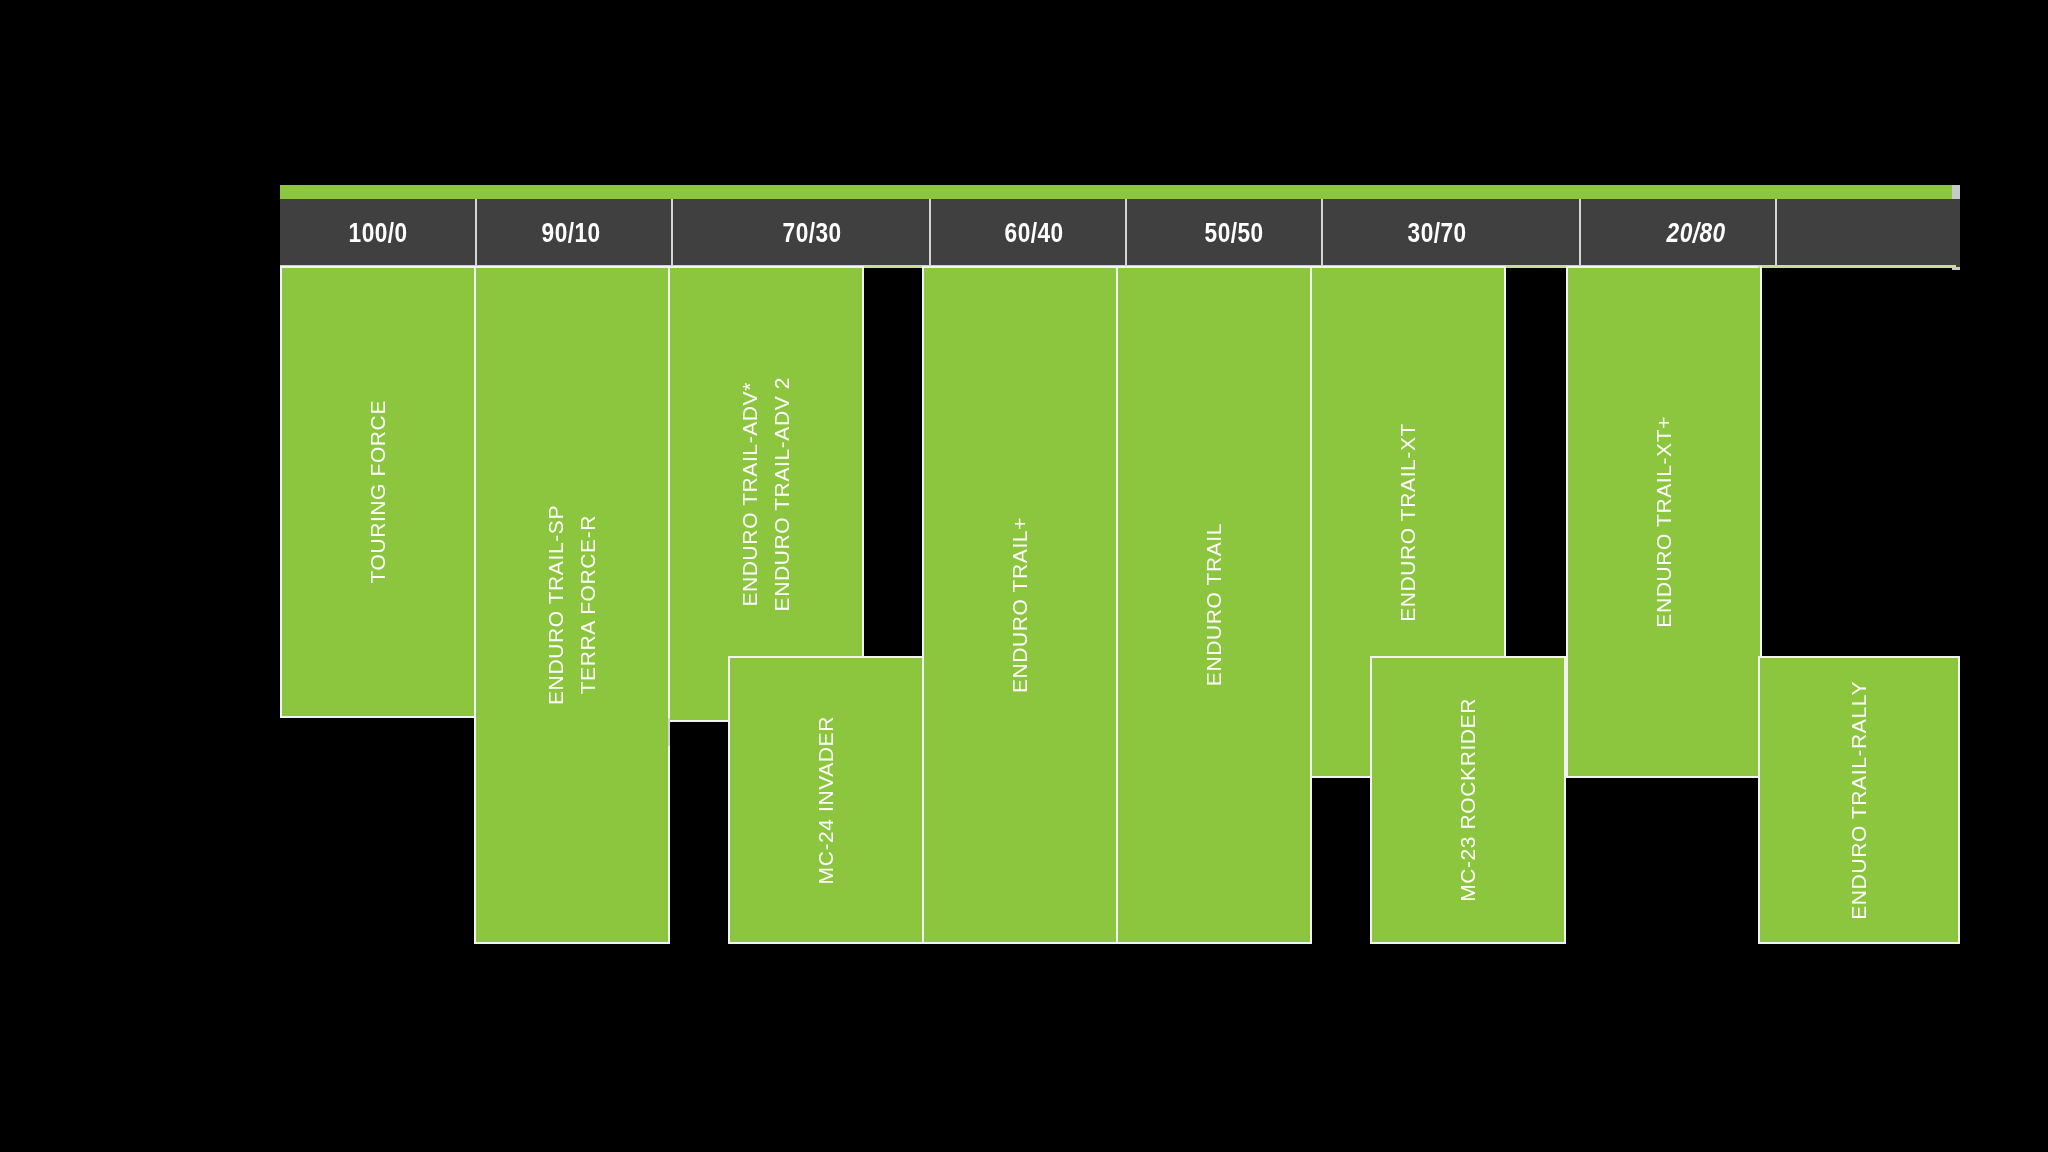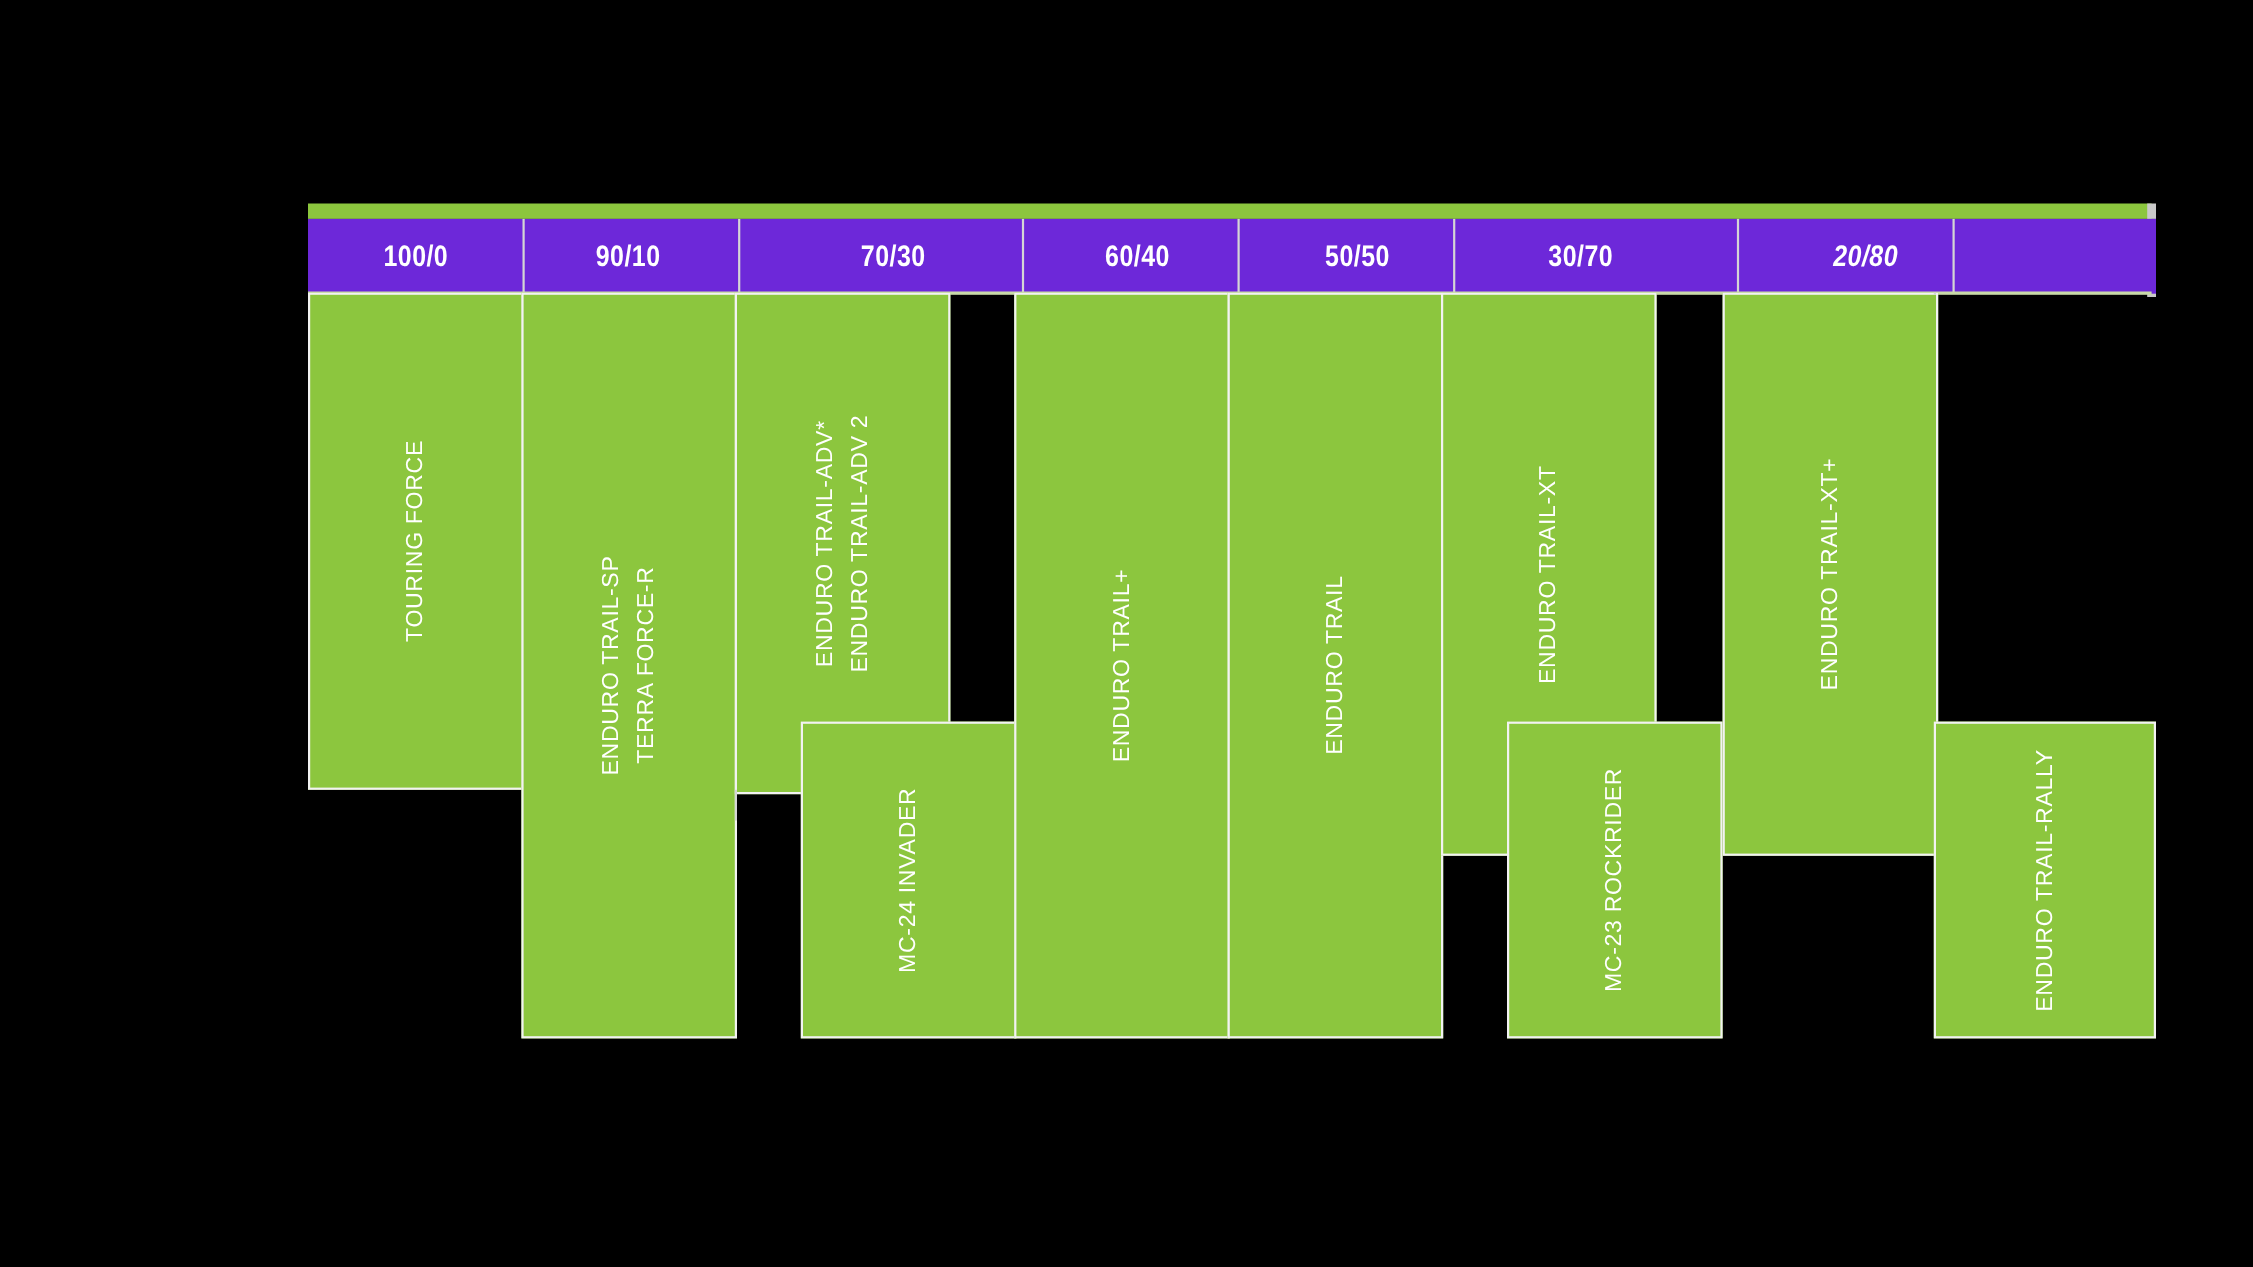--- a/index.html
+++ b/index.html
@@ -39,21 +39,21 @@
 </style>
 </head>
 <body>
 
 <div id="stage">
 
   <div class="top-rule" style="left:280px;top:185px;width:1676px;height:14px;"></div>
   <div class="top-rule-cap" style="left:1952px;top:185px;width:8px;height:14px;"></div>
   <div class="top-rule-cap" style="left:1952px;top:262px;width:8px;height:8px;"></div>
 
-  <div class="hdr-band" style="left:280px;top:199px;width:1680px;height:68px;background:#6d28d9;">
+  <div class="hdr-band" style="left:280px;top:199px;width:1680px;height:68px;background:#404040;">
 
     <div class="hdr-cell" style="left:0px;width:196px;">
       <span class="lbl">100/0</span>
     </div>
     <div class="hdr-cell" style="left:196px;width:191px;">
       <span class="lbl">90/10</span>
     </div>
     <div class="hdr-cell" style="left:392px;width:280px;">
       <span class="lbl">70/30</span>
     </div>

